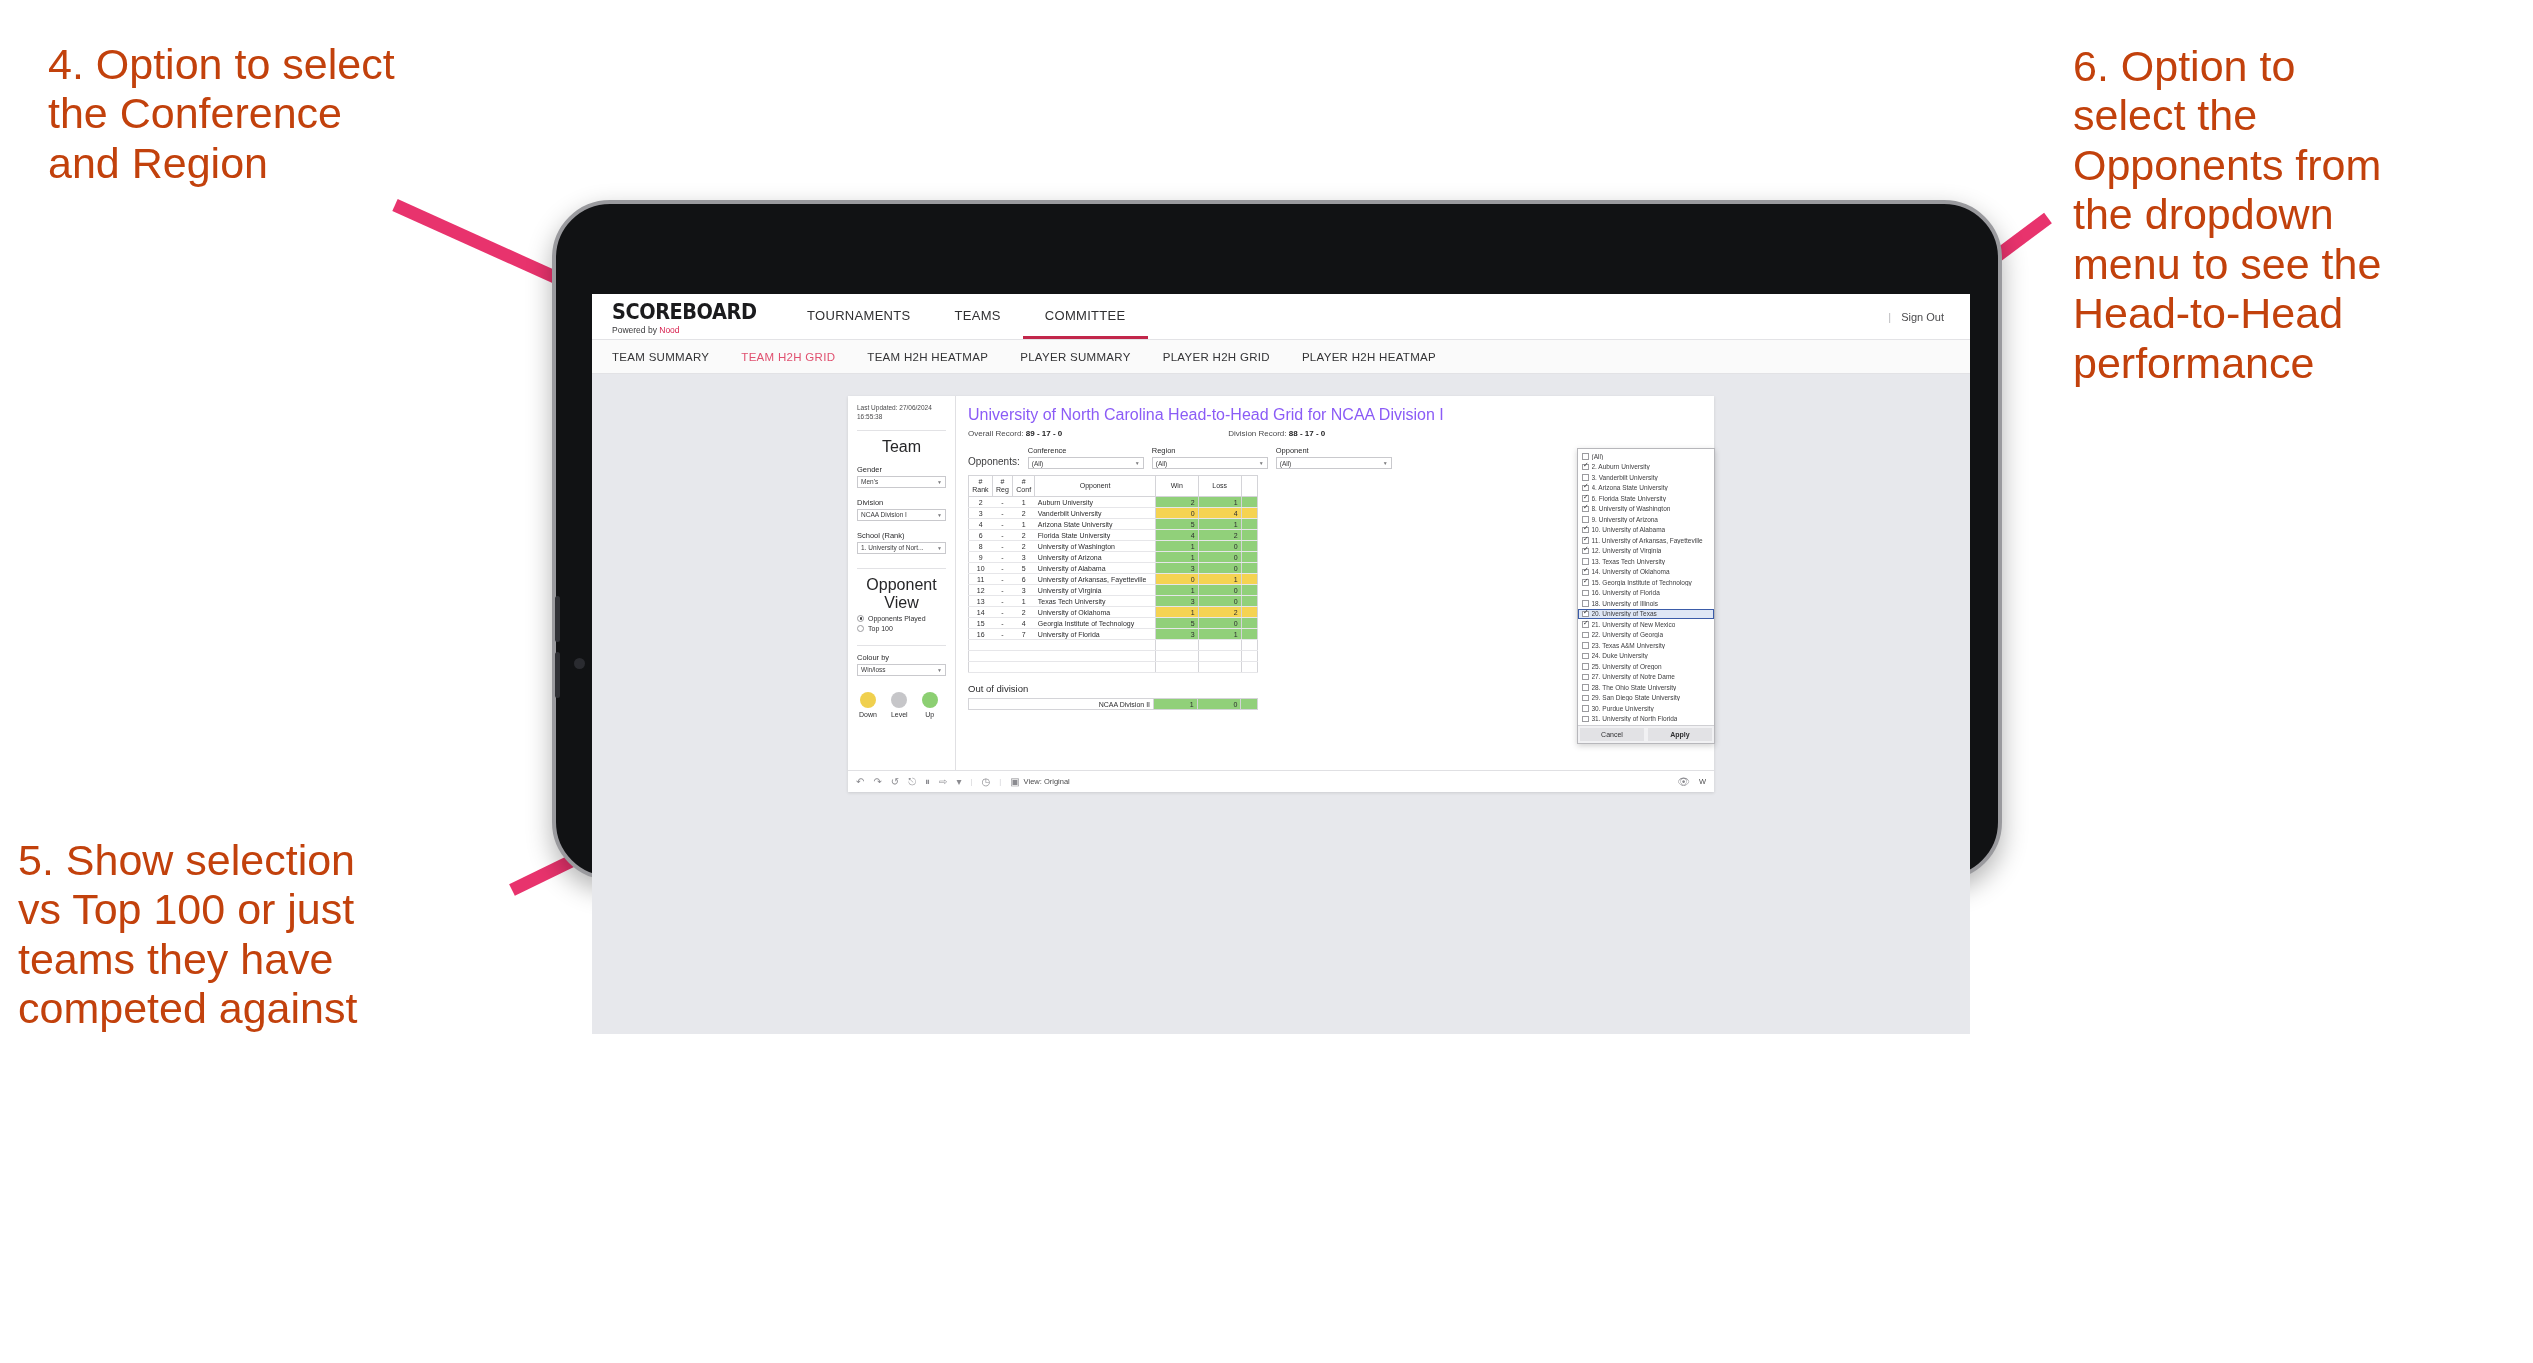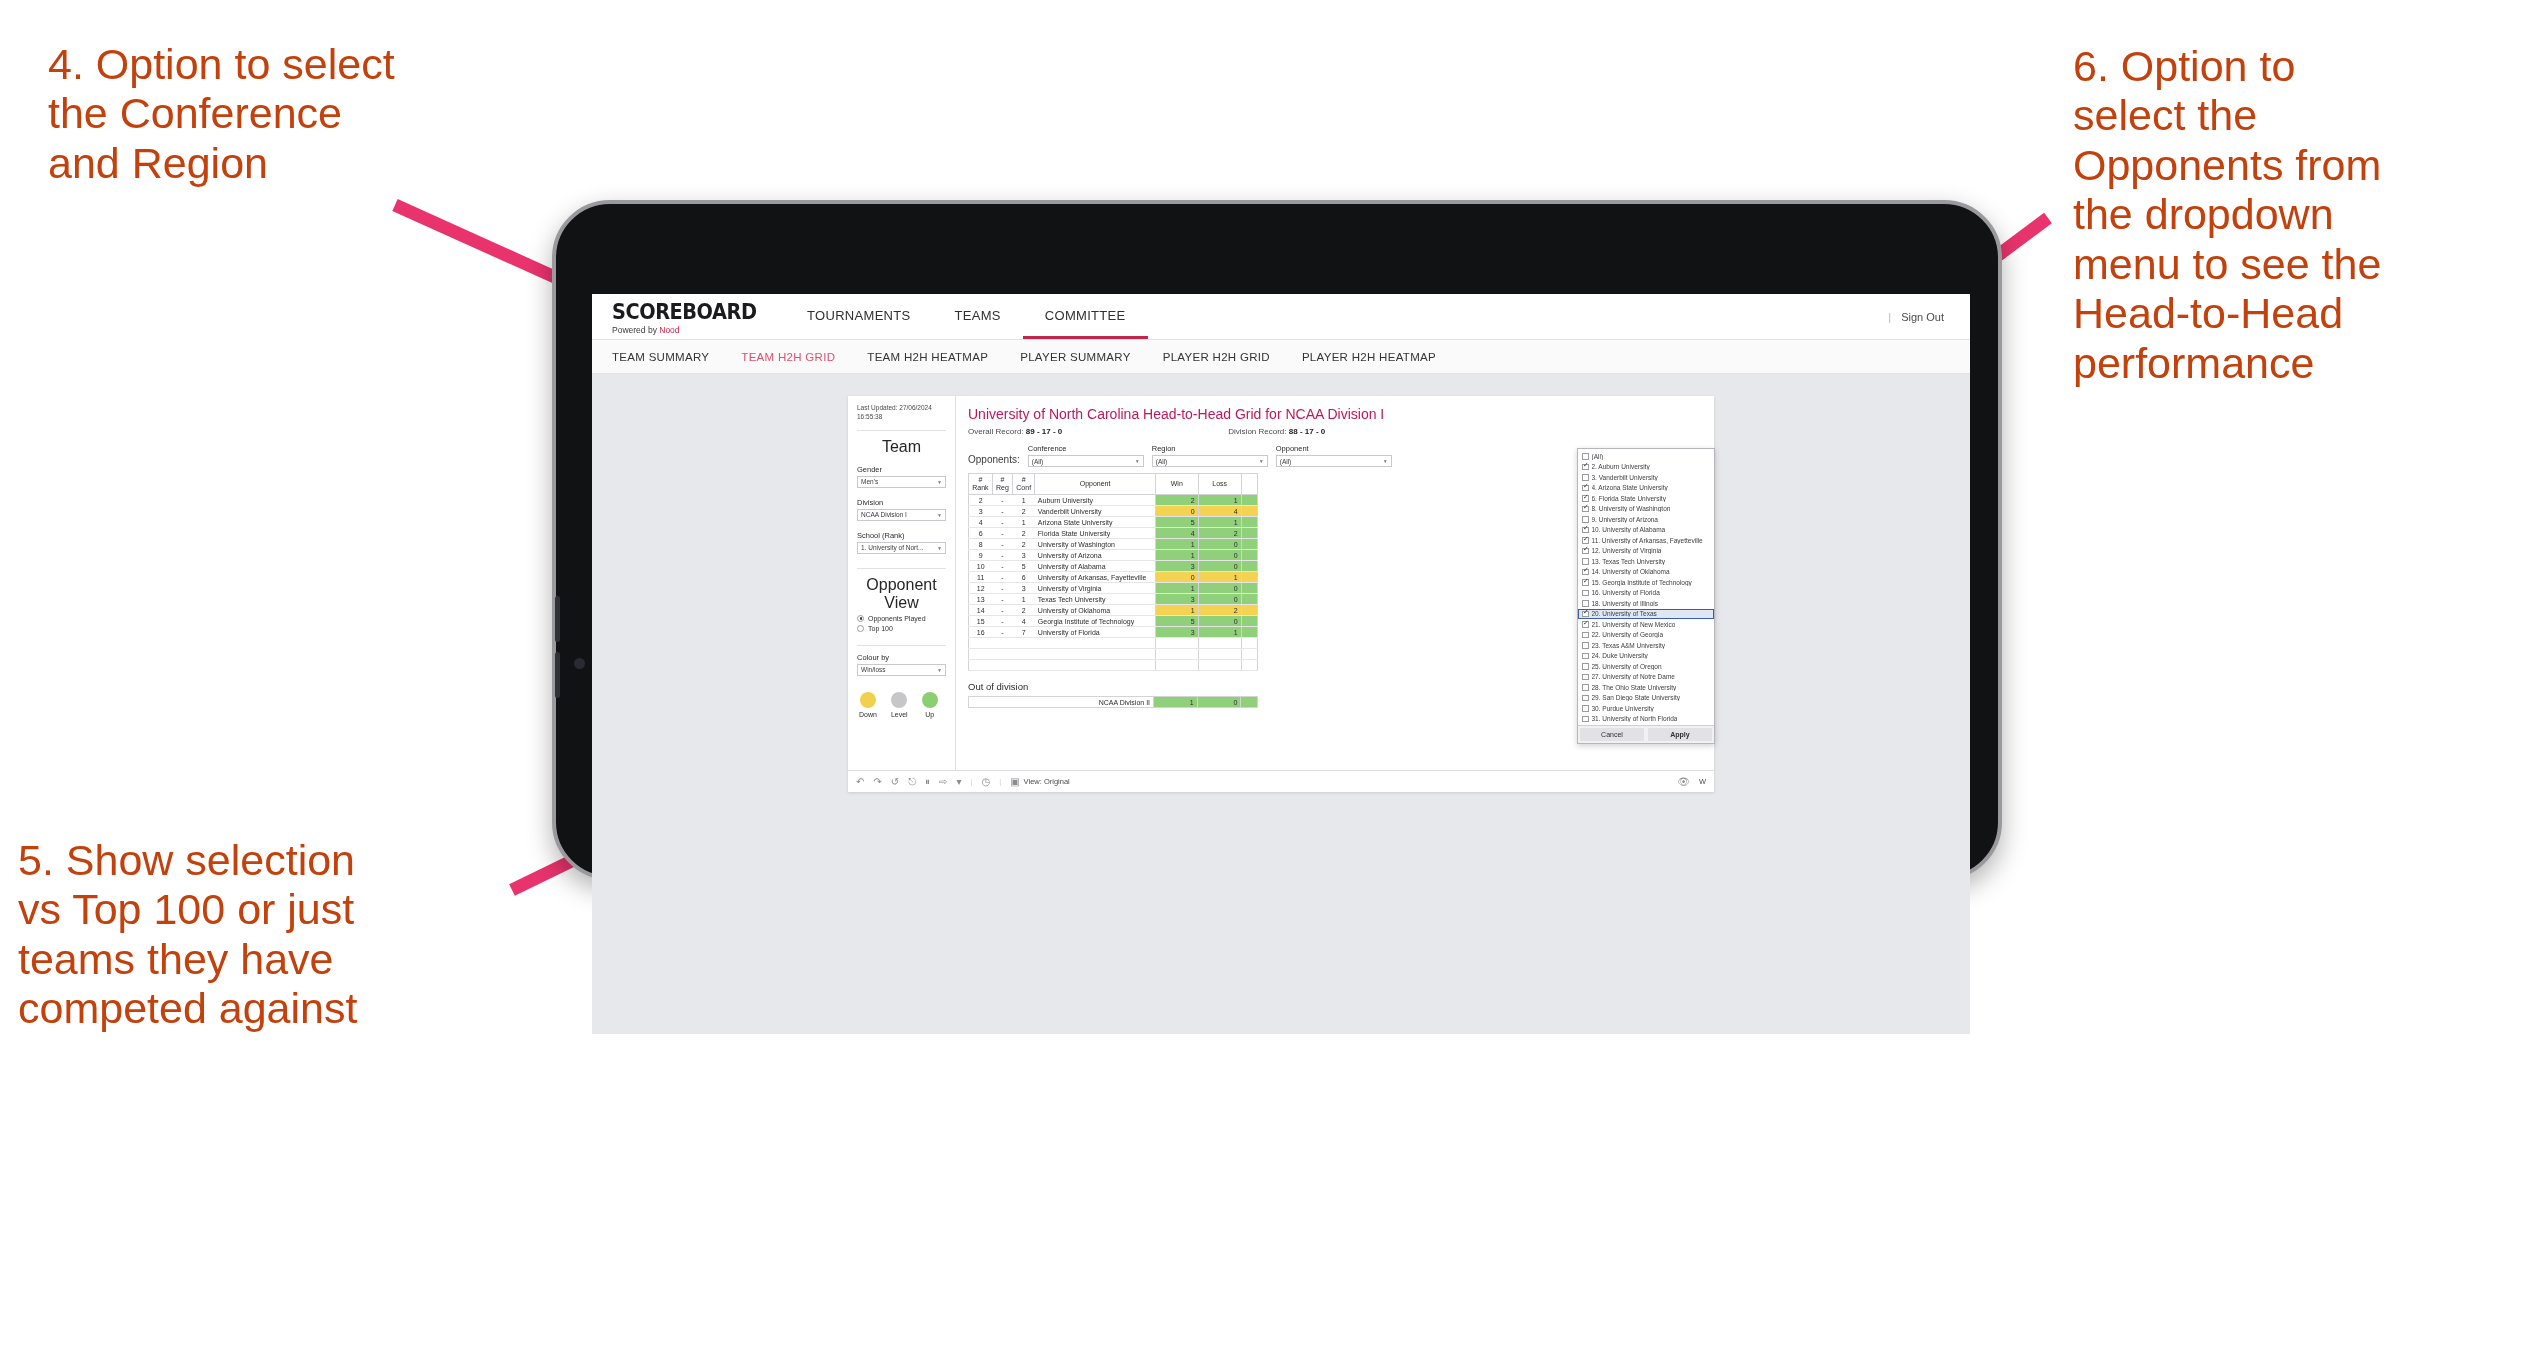--- a/index.html
+++ b/index.html
@@ -135,21 +135,21 @@
     width:2.5px; height:2.5px; border-radius:50%; background:#3c3c3e;
   }
   .radio-label { font-size:7px; color:#2f2f31; }
   .legend { display:flex; gap:14px; margin-top:16px; padding-left:2px; }
   .legend-item { text-align:center; }
   .dot { width:16px; height:16px; border-radius:50%; margin:0 auto 3px auto; }
   .legend-cap { font-size:7px; color:#2f2f31; }
 
   
   #pane { flex:1; min-width:0; padding:10px 10px 0 12px; position:relative; }
-  .viz-title { font-size:14px; color:#be185d; margin-bottom:5px; }
+  .viz-title { font-size:16px; color:#8b5cf6; margin-bottom:5px; }
   .rec-row { display:flex; font-size:8px; color:#4a4a4c; margin-bottom:8px; }
   .rec-row .rec2 { margin-left:166px; }
   .rec-row b { color:#1d1d1f; }
 
   .filters { display:flex; align-items:flex-end; gap:8px; margin-bottom:6px; }
   .filters .opp-lbl { font-size:10px; color:#3c3c3e; padding-bottom:2px; }
   .fgroup { width:116px; }
   .fgroup .fgl { font-size:7.5px; color:#2b2b2d; margin-bottom:2px; }
 
   

